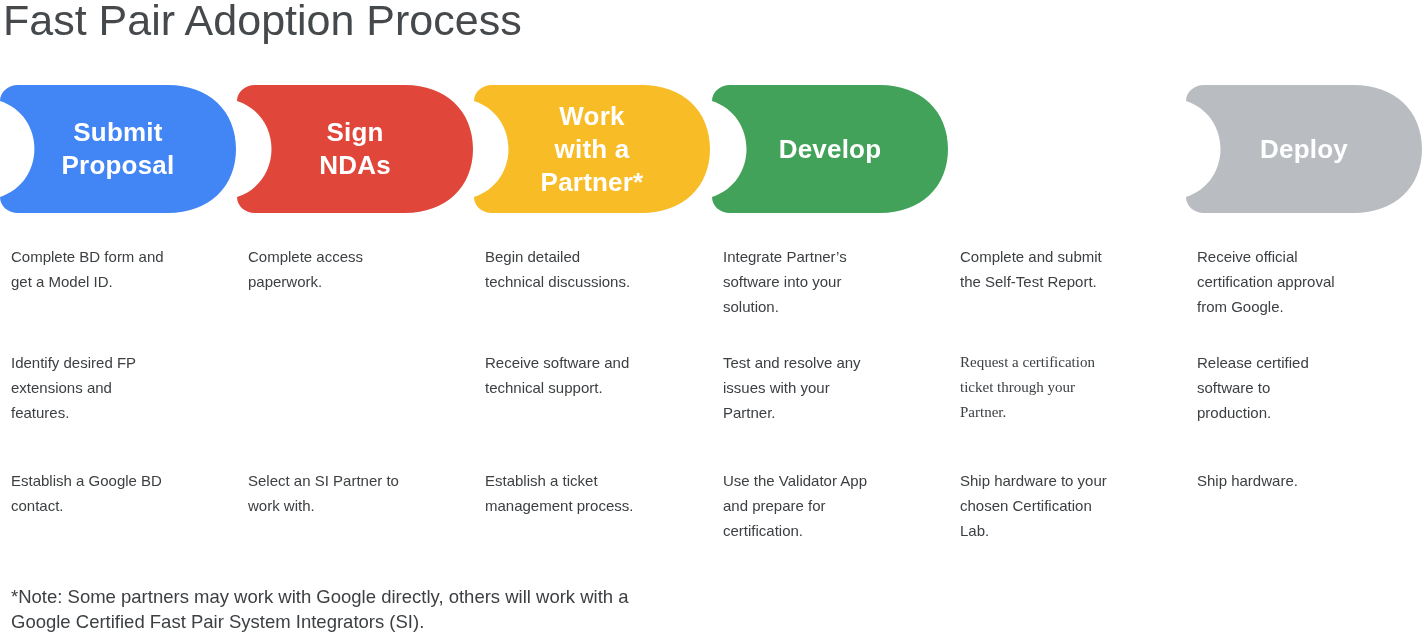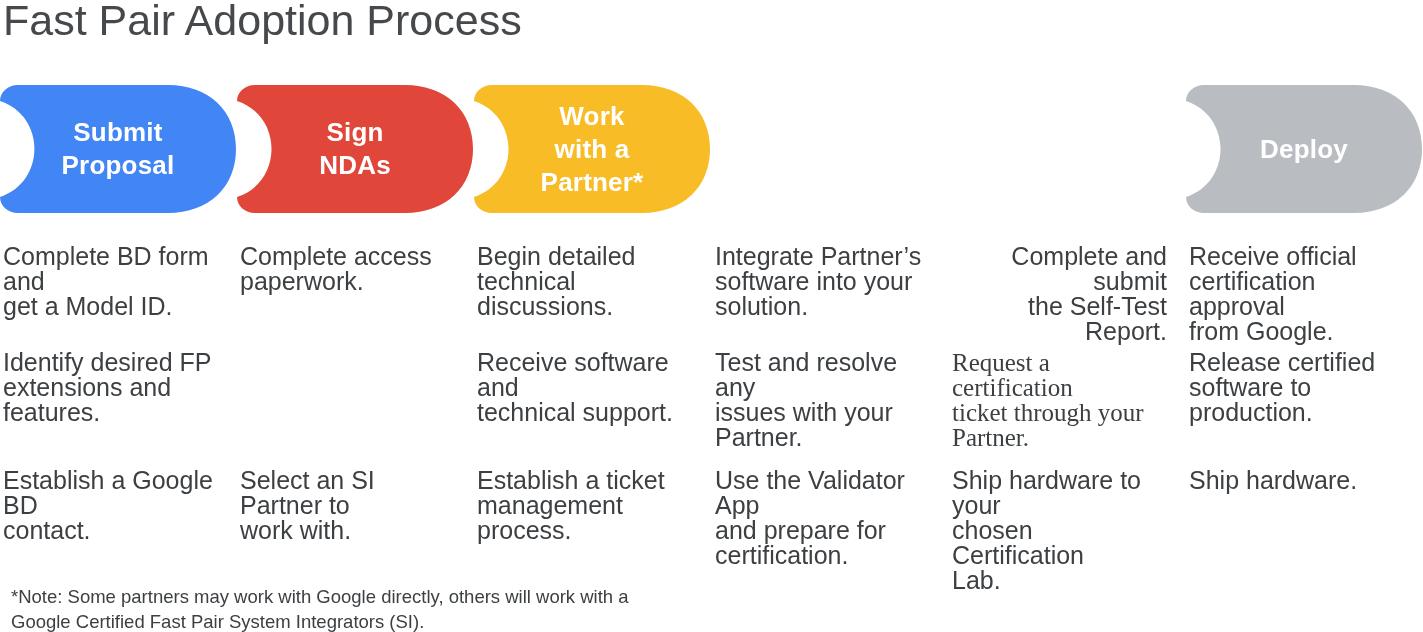--- a/index.html
+++ b/index.html
@@ -15,22 +15,22 @@
   .stage{position:absolute;top:0;height:632px;width:237px;}
   .pill{position:absolute;left:0;top:85px;width:236px;height:128px;}
   .pill svg{display:block;position:absolute;left:0;top:0;}
   .stage-label{
     position:absolute;left:0;top:0;width:236px;height:128px;
     display:flex;align-items:center;justify-content:center;text-align:center;
     color:#ffffff;font-size:26px;line-height:33px;font-weight:700;
     white-space:pre-line;letter-spacing:0.2px;
   }
   .step{
-    position:absolute;left:3px;width:215px;
-    font-size:25px;line-height:25px;color:#3d4043;white-space:pre-line;
+    position:absolute;left:11px;width:215px;
+    font-size:15px;line-height:25px;color:#3d4043;white-space:pre-line;
   }
   .footnote{
     position:absolute;left:11px;top:584px;width:760px;
     font-size:18.5px;line-height:25px;color:#3d4043;white-space:pre-line;
   }
 </style>
 </head>
 <body>
 
 <div id="canvas">
@@ -78,33 +78,39 @@
     </div>
   <div class="step" style="top: 244px;">Begin detailed
 technical discussions.</div>
         <div class="step" style="top: 350px;">Receive software and
 technical support.</div>
         <div class="step" style="top: 468px;">Establish a ticket
 management process.</div>
       </div>
 
   <div class="stage" style="left: 712px;">
+    <div class="pill">
+      <svg viewBox="0 0 236 128" width="236" height="128" aria-hidden="true">
+        <path d="M 18 0 L 168 0 C 209 0 236 26 236 64 C 236 102 209 128 168 128 L 18 128 C 8 128 0 121 0 112 C 46 97 46 31 0 16 C 0 7 8 0 18 0 Z" fill="#43a25a"></path>
+      </svg>
+      <div class="stage-label">Develop</div>
+    </div>
   <div class="step" style="top: 244px;">Integrate Partner’s
 software into your
 solution.</div>
         <div class="step" style="top: 350px;">Test and resolve any
 issues with your
 Partner.</div>
         <div class="step" style="top: 468px;">Use the Validator App
 and prepare for
 certification.</div>
       </div>
 
   <div class="stage" style="left: 949px;">
-  <div class="step" style="top: 244px; text-align: right;">Complete and submit
+  <div class="step" style="top: 244px;">Complete and submit
 the Self-Test Report.</div>
         <div class="step" style="top: 350px; font-family: Liberation Serif, serif;">Request a certification
 ticket through your
 Partner.</div>
         <div class="step" style="top: 468px;">Ship hardware to your
 chosen Certification
 Lab.</div>
       </div>
 
   <div class="stage" style="left: 1186px;">

